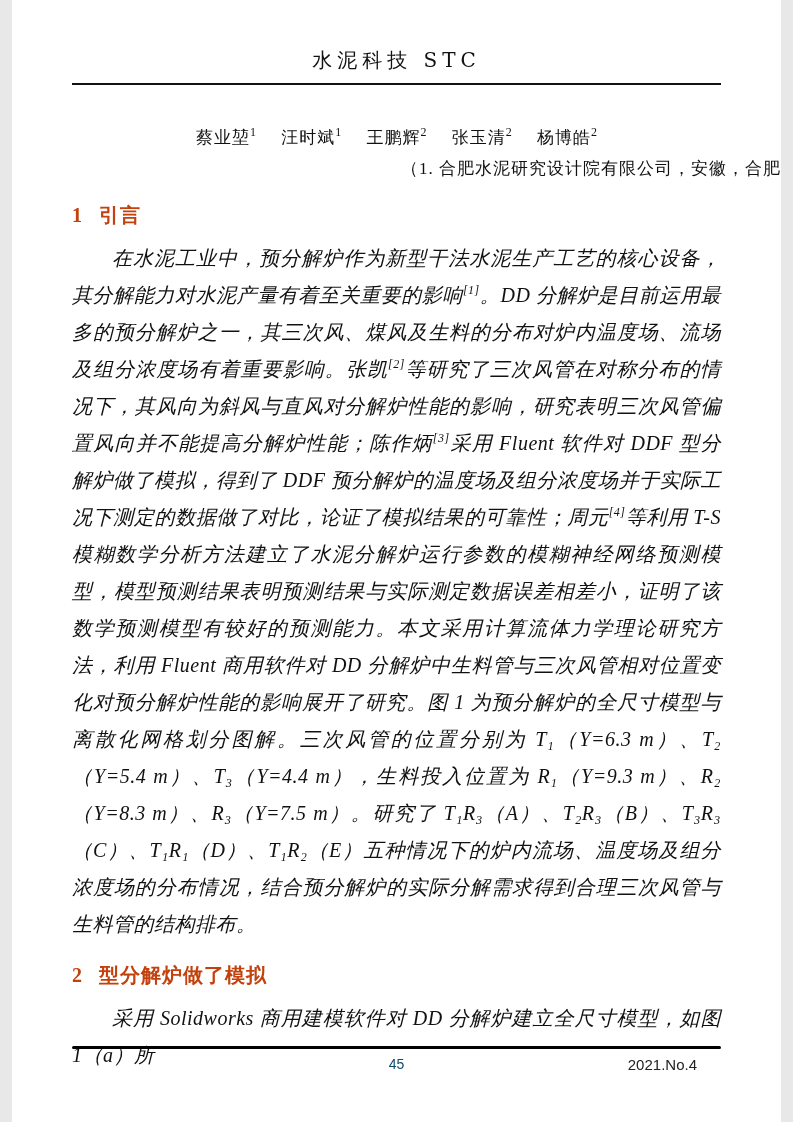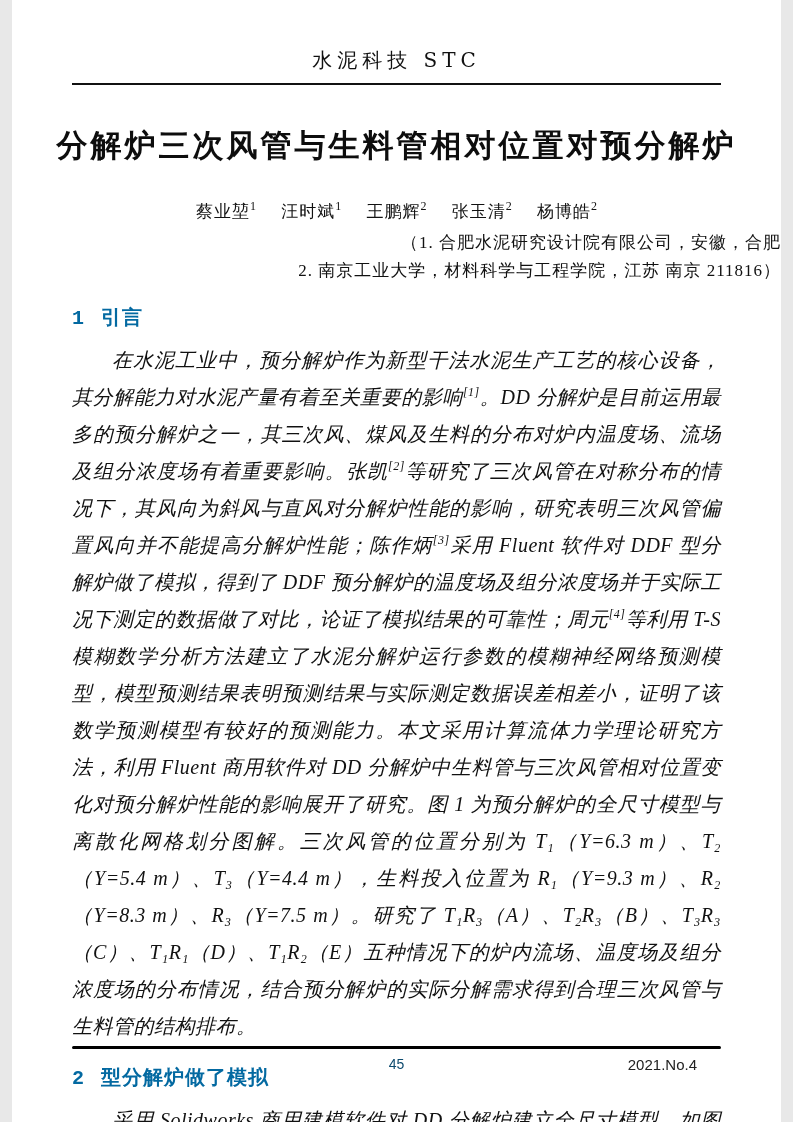--- a/index.html
+++ b/index.html
@@ -50,25 +50,25 @@
   .affiliations{
     margin-top:6px;
     text-align:right;
     font-size:17px;
     line-height:28px;
     letter-spacing:1px;
   }
   
   .section-heading{
     margin:19px 60px 0 60px;
-    font-family:Liberation Mono, monospace;
+    font-family:Liberation Serif, serif;
     font-weight:bold;
     font-size:20px;
     letter-spacing:1px;
-    color:#0369a1;
+    color:#c2410c;
   }
   .section-heading .sec-num{margin-right:16px;}
   
   .body-paragraph{
     margin:11px 60px 0 60px;
     font-size:20px;
     line-height:37px;
     text-align:justify;
     text-indent:2em;
     letter-spacing:0.5px;
@@ -105,34 +105,32 @@
 </style>
 </head>
 <body>
 
 <div class="page">
 
   <div class="journal-header">水泥科技 STC</div>
   <hr class="header-rule">
 
   <div class="paper-title">
-    <div>分解炉三次风管与生料管相对位置对预分解炉</div>
   </div>
 
   <div class="authors-row">
     <span class="author"><span>蔡业堃</span><sup>1</sup></span>
     <span class="author"><span>汪时斌</span><sup>1</sup></span>
     <span class="author"><span>王鹏辉</span><sup>2</sup></span>
     <span class="author"><span>张玉清</span><sup>2</sup></span>
     <span class="author"><span>杨博皓</span><sup>2</sup></span>
   </div>
 
   <div class="affiliations">
     <div>（1. 合肥水泥研究设计院有限公司，安徽，合肥</div>
-    <div>2. 南京工业大学，材料科学与工程学院，江苏 南京 211816）</div>
   </div>
 
   <div class="section-heading">
     <span class="sec-num">1</span><span>引言</span>
   </div>
 
   <p class="body-paragraph"><span>在水泥工业中，预分解炉作为新型干法水泥生产工艺的核心设备，其分解能力对水泥产量有着至关重要的影响</span><sup>[1]</sup><span>。DD 分解炉是目前运用最多的预分解炉之一，其三次风、煤风及生料的分布对炉内温度场、流场及组分浓度场有着重要影响。张凯</span><sup>[2]</sup><span>等研究了三次风管在对称分布的情况下，其风向为斜风与直风对分解炉性能的影响，研究表明三次风管偏置风向并不能提高分解炉性能；陈作炳</span><sup>[3]</sup><span>采用 Fluent 软件对 DDF 型分解炉做了模拟，得到了 DDF 预分解炉的温度场及组分浓度场并于实际工况下测定的数据做了对比，论证了模拟结果的可靠性；周元</span><sup>[4]</sup><span>等利用 T-S 模糊数学分析方法建立了水泥分解炉运行参数的模糊神经网络预测模型，模型预测结果表明预测结果与实际测定数据误差相差小，证明了该数学预测模型有较好的预测能力。本文采用计算流体力学理论研究方法，利用 Fluent 商用软件对 DD 分解炉中生料管与三次风管相对位置变化对预分解炉性能的影响展开了研究。图 1 为预分解炉的全尺寸模型与离散化网格划分图解。三次风管的位置分别为 T₁（Y=6.3 m）、T₂（Y=5.4 m）、T₃（Y=4.4 m），生料投入位置为 R₁（Y=9.3 m）、R₂（Y=8.3 m）、R₃（Y=7.5 m）。研究了 T₁R₃（A）、T₂R₃（B）、T₃R₃（C）、T₁R₁（D）、T₁R₂（E）五种情况下的炉内流场、温度场及组分浓度场的分布情况，结合预分解炉的实际分解需求得到合理三次风管与生料管的结构排布。</span></p>
 
   <div class="section-heading">
     <span class="sec-num">2</span><span>型分解炉做了模拟</span>

